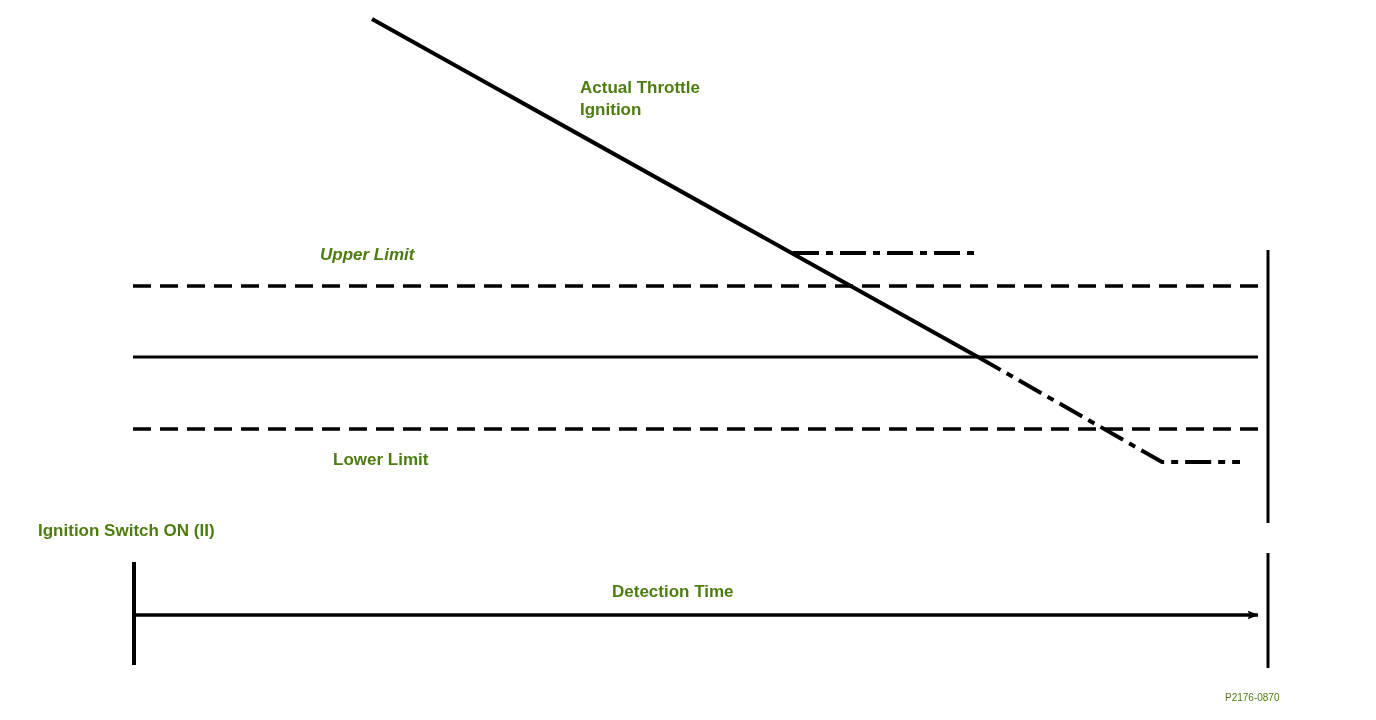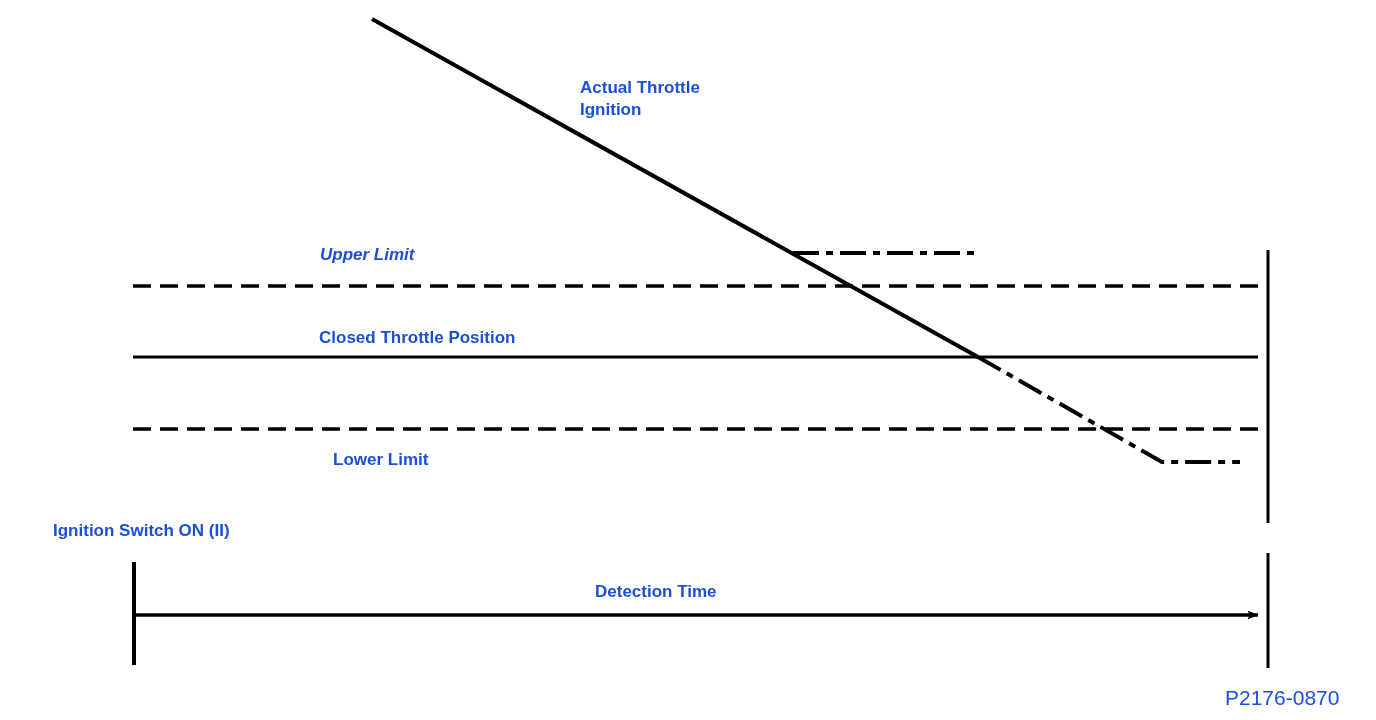--- a/index.html
+++ b/index.html
@@ -23,21 +23,21 @@
     left: 0;
     width: 1376px;
     height: 720px;
     display: block;
   }
   .lbl {
     position: absolute;
     font-family: "Liberation Sans", sans-serif;
     font-weight: bold;
     font-size: 17px;
-    color: #1d4ed8;
+    color: #4d7c0f;
     white-space: pre;
     line-height: 22px;
     letter-spacing: 0px;
   }
   #label-actual-throttle-position {
     left: 580px;
     top: 77px;
   }
   #label-upper-limit {
     left: 320px;
@@ -46,32 +46,32 @@
   }
   #label-closed-throttle-position {
     left: 319px;
     top: 327px;
   }
   #label-lower-limit {
     left: 333px;
     top: 449px;
   }
   #label-ignition-switch {
-    left: 53px;
+    left: 38px;
     top: 520px;
   }
   #label-detection-time {
-    left: 595px;
+    left: 612px;
     top: 581px;
   }
   #label-part-number {
     left: 1225px;
     top: 687px;
     font-weight: normal;
-    font-size: 21px;
+    font-size: 10px;
   }
 </style>
 </head>
 <body>
 
 <div id="diagram-root">
 
   <svg id="diagram-svg" viewBox="0 0 1376 720">
     <defs>
       <marker id="arrowhead-right" markerWidth="11" markerHeight="9" refX="10.5" refY="4.5" orient="auto" markerUnits="userSpaceOnUse">
@@ -97,21 +97,20 @@
 
     <line x1="134" y1="562" x2="134" y2="665" stroke="#000000" stroke-width="4"></line>
 
     <line x1="134" y1="615" x2="1258" y2="615" stroke="#000000" stroke-width="3.4" marker-end="url(#arrowhead-right)"></line>
   </svg>
 
   <div class="lbl" id="label-actual-throttle-position"><span>Actual Throttle</span><br><span>Ignition</span></div>
 
   <div class="lbl" id="label-upper-limit">Upper Limit</div>
 
-  <div class="lbl" id="label-closed-throttle-position">Closed Throttle Position</div>
 
   <div class="lbl" id="label-lower-limit">Lower Limit</div>
 
   <div class="lbl" id="label-ignition-switch">Ignition Switch ON (II)</div>
 
   <div class="lbl" id="label-detection-time">Detection Time</div>
 
   <div class="lbl" id="label-part-number">P2176-0870</div>
 
 </div>

